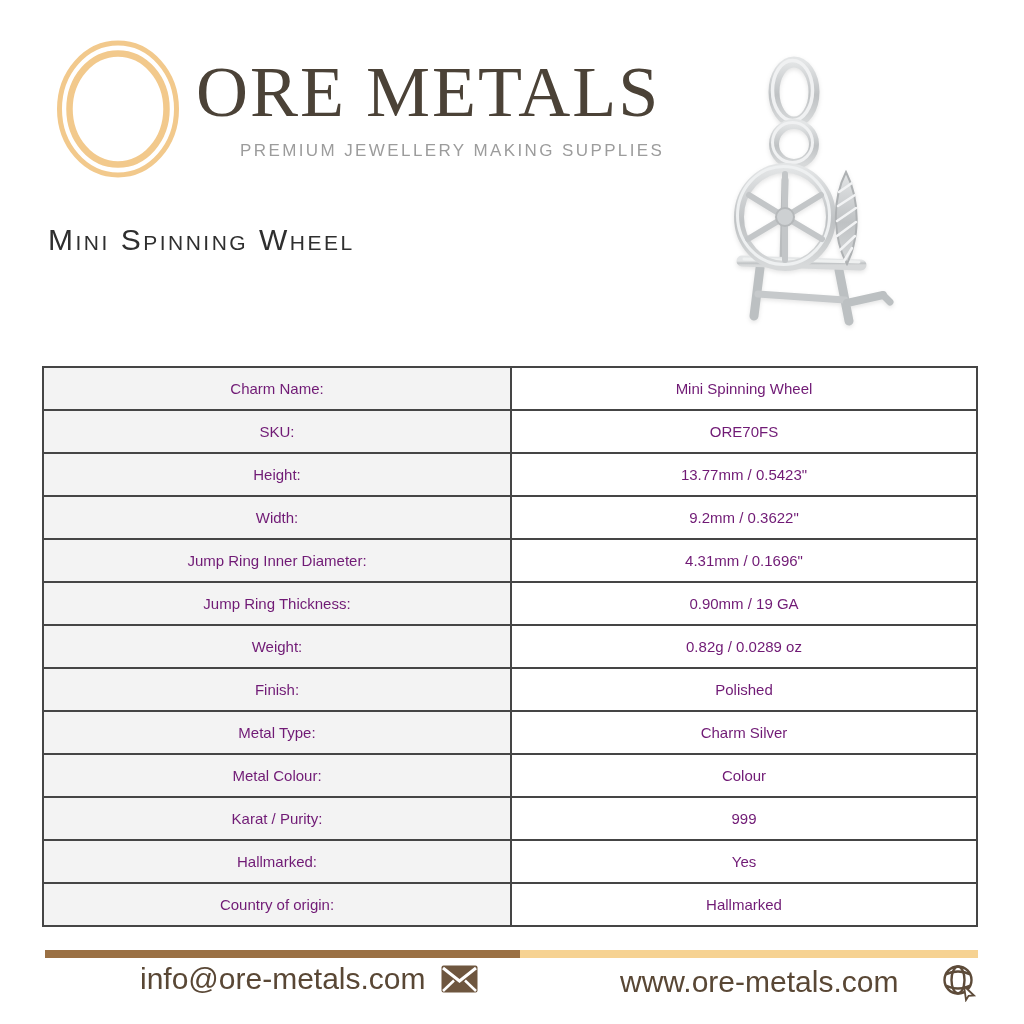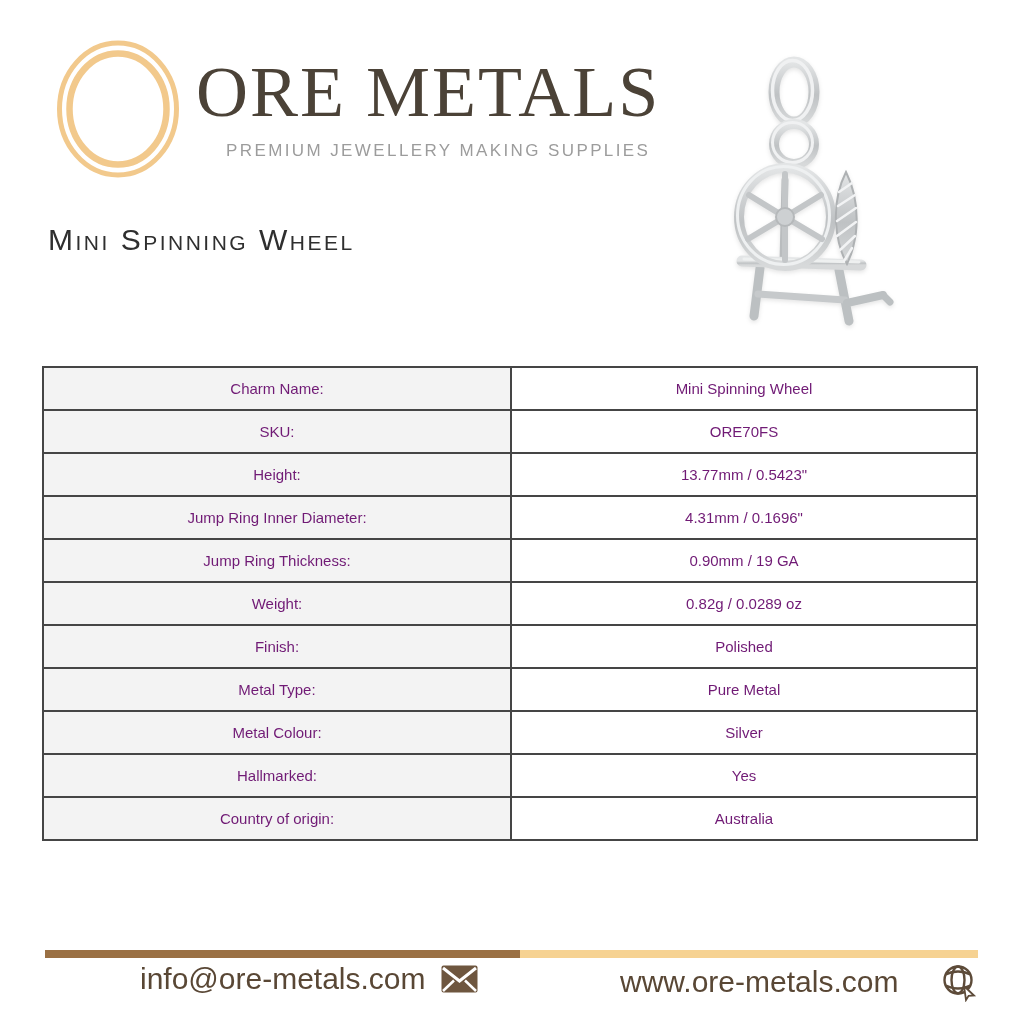--- a/index.html
+++ b/index.html
@@ -8,21 +8,21 @@
     --table-border:#454545; --label-cell-bg:#f3f3f3; --footer-text:#594735;
   }
   *{box-sizing:border-box;}
   html,body{margin:0;padding:0;background:#fff;}
   body{width:1024px;height:1024px;font-family:"Liberation Sans",sans-serif;}
   .page{position:relative;width:1024px;height:1024px;background:#fff;overflow:hidden;}
 
   .logo-rings{position:absolute;left:56px;top:40px;}
   .brand-name{position:absolute;left:196px;top:56px;font-family:"Liberation Serif",serif;
     font-size:72px;line-height:72px;letter-spacing:2px;color:var(--brand-text);white-space:nowrap;}
-  .brand-tagline{position:absolute;left:226px;top:141px;font-size:17px;letter-spacing:2.4px;
+  .brand-tagline{position:absolute;left:240px;top:141px;font-size:17px;letter-spacing:2.4px;
     color:var(--tagline-gray);white-space:nowrap;}
 
   .charm{position:absolute;left:700px;top:40px;width:300px;height:300px;
     filter:drop-shadow(0 2px 2px rgba(0,0,0,0.10));}
 
   .heading{position:absolute;left:48px;top:214px;font-size:30px;line-height:52px;
     font-variant:small-caps;letter-spacing:2.5px;color:var(--heading-text);font-weight:400;}
 
   table.spec{position:absolute;left:42px;top:366px;width:936px;border-collapse:collapse;}
   table.spec td{border:2px solid var(--table-border);height:43px;text-align:center;
@@ -115,50 +115,58 @@
         </tr>
         <tr>
           <td class="label-cell">SKU:</td>
           <td class="value-cell">ORE70FS</td>
         </tr>
         <tr>
           <td class="label-cell">Height:</td>
           <td class="value-cell">13.77mm / 0.5423"</td>
         </tr>
         <tr>
+          <td class="label-cell">Width:</td>
+          <td class="value-cell">9.2mm / 0.3622"</td>
+        </tr>
+        <tr>
           <td class="label-cell">Jump Ring Inner Diameter:</td>
           <td class="value-cell">4.31mm / 0.1696"</td>
         </tr>
         <tr>
           <td class="label-cell">Jump Ring Thickness:</td>
           <td class="value-cell">0.90mm / 19 GA</td>
         </tr>
         <tr>
           <td class="label-cell">Weight:</td>
           <td class="value-cell">0.82g / 0.0289 oz</td>
         </tr>
         <tr>
           <td class="label-cell">Finish:</td>
           <td class="value-cell">Polished</td>
         </tr>
         <tr>
           <td class="label-cell">Metal Type:</td>
-          <td class="value-cell">Pure Metal</td>
+          <td class="value-cell">Charm Silver</td>
         </tr>
         <tr>
           <td class="label-cell">Metal Colour:</td>
-          <td class="value-cell">Silver</td>
+          <td class="value-cell">Colour</td>
+        </tr>
+        <tr>
+          <td class="label-cell">Karat / Purity:</td>
+          <td class="value-cell">999</td>
         </tr>
         <tr>
           <td class="label-cell">Hallmarked:</td>
           <td class="value-cell">Yes</td>
         </tr>
         <tr>
           <td class="label-cell">Country of origin:</td>
-          <td class="value-cell">Australia</td>
+          <td class="value-cell">Hallmarked</td>
         </tr>
       </tbody>
   </table>
 
   <div class="rule-left"></div>
   <div class="rule-right"></div>
 
   <div class="contact email">
     <span>info@ore-metals.com</span>
     <svg width="37" height="28" viewBox="0 0 37 28">

